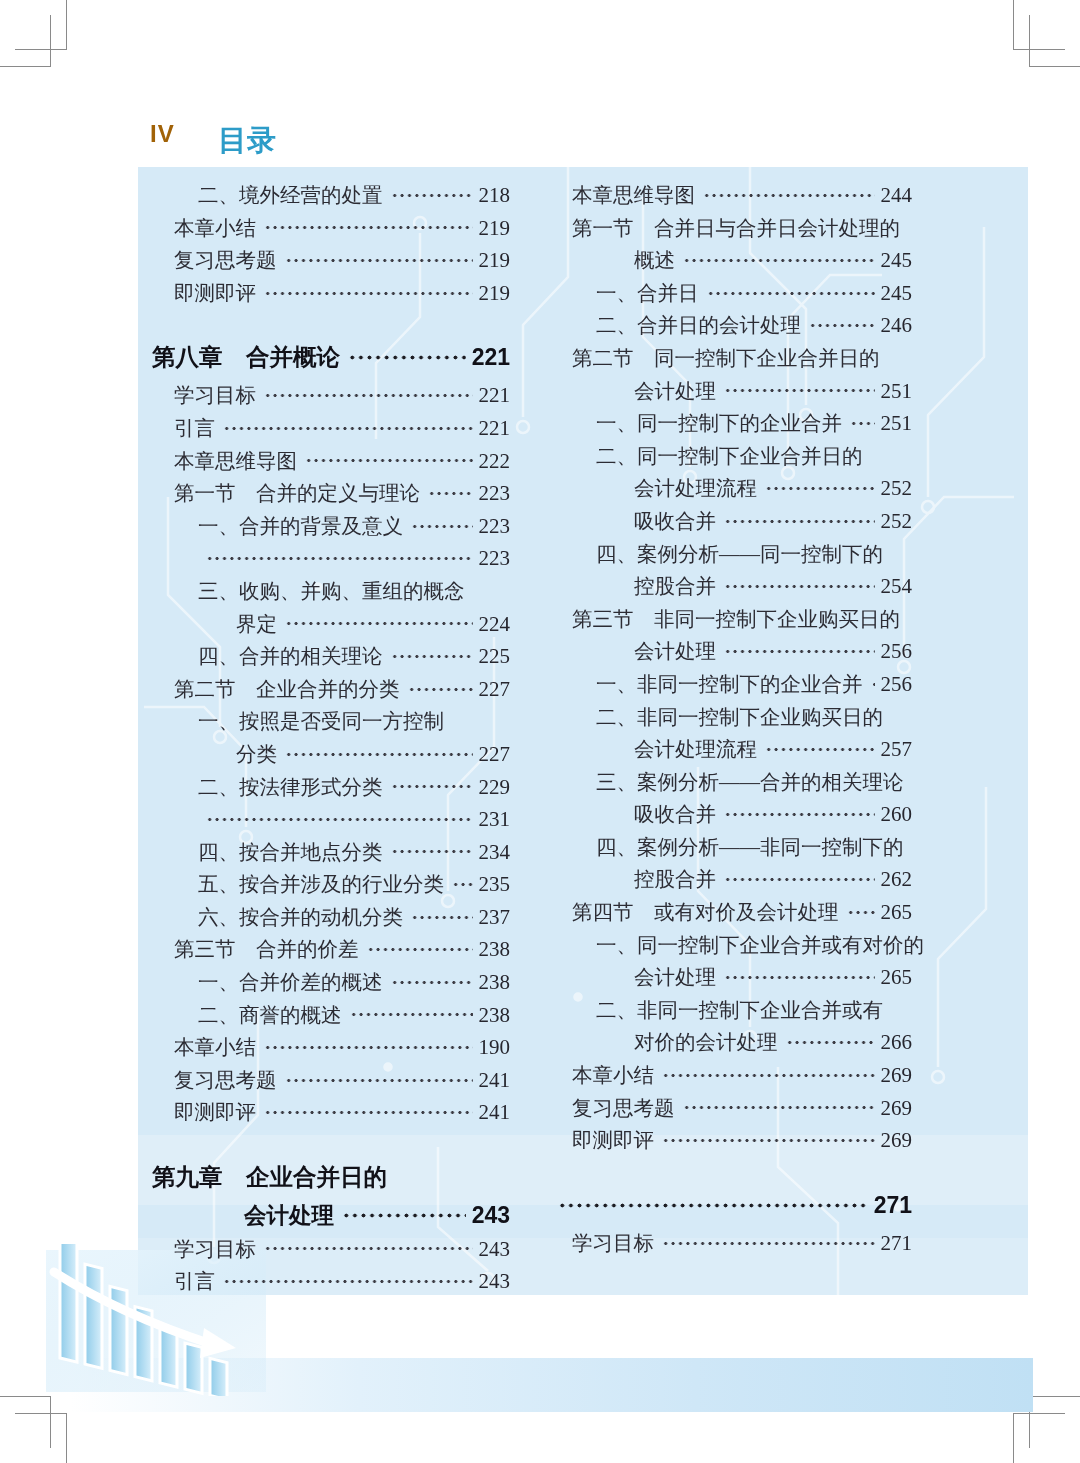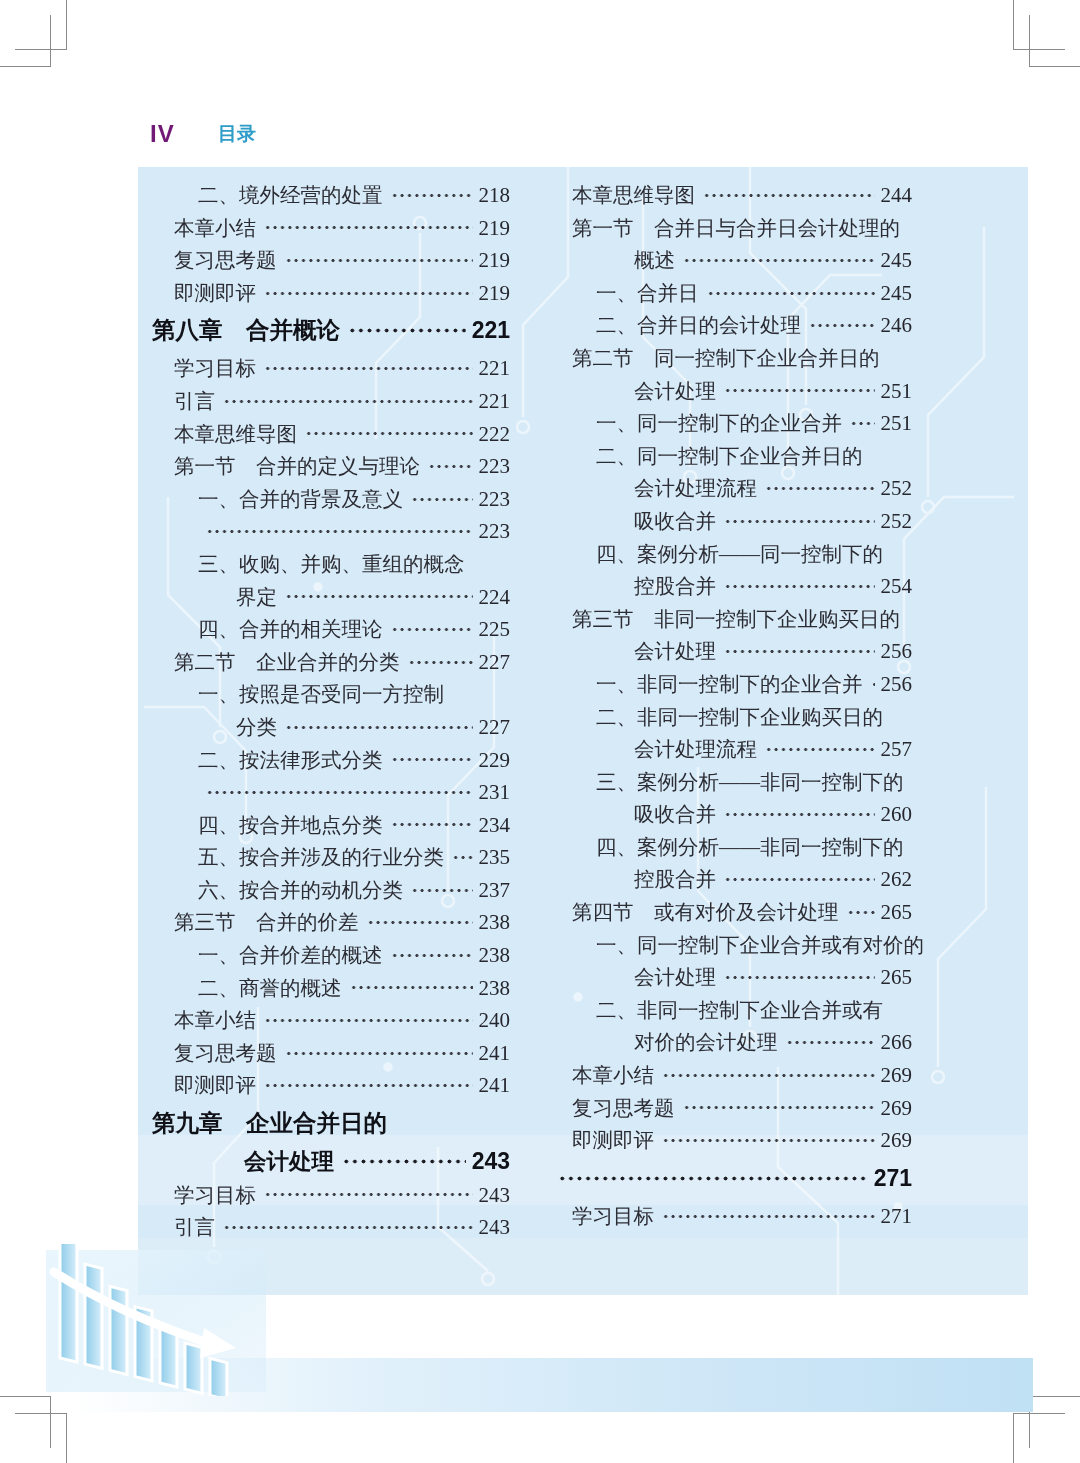--- a/index.html
+++ b/index.html
@@ -8,21 +8,21 @@
 
   
   .mark{position:absolute;background:#8a8a8a;}
   .mark.v{width:1px;height:52px;}
   .mark.h{height:1px;width:52px;}
 
   
   .hdr-page{position:absolute;left:150px;top:120px;font-family:"Liberation Sans",sans-serif;
             font-size:24px;font-weight:600;letter-spacing:1px;}
   .hdr-title{position:absolute;left:218px;top:121px;font-family:"Liberation Sans",sans-serif;
-             font-size:19px;font-weight:bold;}
+             font-size:29px;font-weight:bold;}
 
   
   .panel{position:absolute;left:138px;top:167px;width:890px;height:1128px;background:#d6eaf7;overflow:hidden;}
   .panel svg{position:absolute;left:0;top:0;}
   .fade-band{position:absolute;left:138px;width:890px;background:#ffffff;pointer-events:none;}
   .fade1{top:1135px;height:70px;opacity:.22;}
   .fade2{top:1238px;height:57px;opacity:.16;}
 
   
   .foot-band{position:absolute;left:70px;top:1358px;width:963px;height:54px;
@@ -47,21 +47,21 @@
   .lvl-cx{padding-left:92px;}
 
   .lvl-c,.lvl-cx{font-family:"Liberation Sans","DejaVu Sans",sans-serif;font-weight:bold;color:#111118;}
   .lvl-c{font-size:23.5px;line-height:43px;}
   .lvl-cx{font-size:22.5px;}
   .lvl-c .p,.lvl-cx .p{font-family:"Liberation Sans","DejaVu Sans",sans-serif;font-weight:bold;
                        font-size:23px;color:#111118;}
   .lvl-c .leader,.lvl-cx .leader{height:9px;
     background-image:radial-gradient(circle,#1c1c22 1.7px,rgba(0,0,0,0) 2.2px);
     background-size:8.6px 9px;}
-  .gap{align-items:flex-end;}
+  .gap{margin-top:27px;align-items:flex-end;}
 
   
   .chart-gfx{position:absolute;left:46px;top:1244px;width:220px;height:152px;}
 </style>
 </head>
 <body>
 
 <div class="page">
 
   <div>
@@ -82,21 +82,21 @@
     <div class="mark v" style="left:50px;top:1396px;"></div>
     <div class="mark h" style="left:0;top:1396px;width:51px;"></div>
   </div>
   <div>
     <div class="mark v" style="left:1013px;top:1413px;height:50px;"></div>
     <div class="mark h" style="left:1013px;top:1413px;"></div>
     <div class="mark v" style="left:1029px;top:1396px;"></div>
     <div class="mark h" style="left:1029px;top:1396px;width:51px;"></div>
   </div>
 
-  <div class="hdr-page" style="color:#701a75;">IV</div>
+  <div class="hdr-page" style="color:#a16207;">IV</div>
   <div class="hdr-title" style="color:#2d9cc8;">目录</div>
 
   <div class="panel">
     <svg width="890" height="1128" viewBox="0 0 890 1128" fill="none" stroke="#ffffff" stroke-width="2.5" opacity="0.55">
       <path d="M430,0 V110 L385,158 V250"></path>
       <path d="M505,30 V170 L552,218 V300"></path>
       <path d="M612,0 V86 L668,142 V238"></path>
       <path d="M744,108 H692 L650,152 V296"></path>
       <path d="M846,60 V190 L790,248 V330"></path>
       <path d="M876,330 H806 L766,372 V490"></path>
@@ -278,21 +278,21 @@
         <span class="p">238</span>
       </div>
       <div class="row lvl-i">
         <span class="t">二、商誉的概述</span>
         <span class="leader"></span>
         <span class="p">238</span>
       </div>
       <div class="row lvl-e">
         <span class="t">本章小结</span>
         <span class="leader"></span>
-        <span class="p">240</span>
+        <span class="p">190</span>
       </div>
       <div class="row lvl-e">
         <span class="t">复习思考题</span>
         <span class="leader"></span>
         <span class="p">241</span>
       </div>
       <div class="row lvl-e">
         <span class="t">即测即评</span>
         <span class="leader"></span>
         <span class="p">241</span>
@@ -389,21 +389,21 @@
       </div>
       <div class="row lvl-i">
         <span class="t">二、非同一控制下企业购买日的</span>
       </div>
       <div class="row lvl-x">
         <span class="t">会计处理流程</span>
         <span class="leader"></span>
         <span class="p">257</span>
       </div>
       <div class="row lvl-i">
-        <span class="t">三、案例分析——非同一控制下的</span>
+        <span class="t">三、案例分析——合并的相关理论</span>
       </div>
       <div class="row lvl-x">
         <span class="t">吸收合并</span>
         <span class="leader"></span>
         <span class="p">260</span>
       </div>
       <div class="row lvl-i">
         <span class="t">四、案例分析——非同一控制下的</span>
       </div>
       <div class="row lvl-x">

